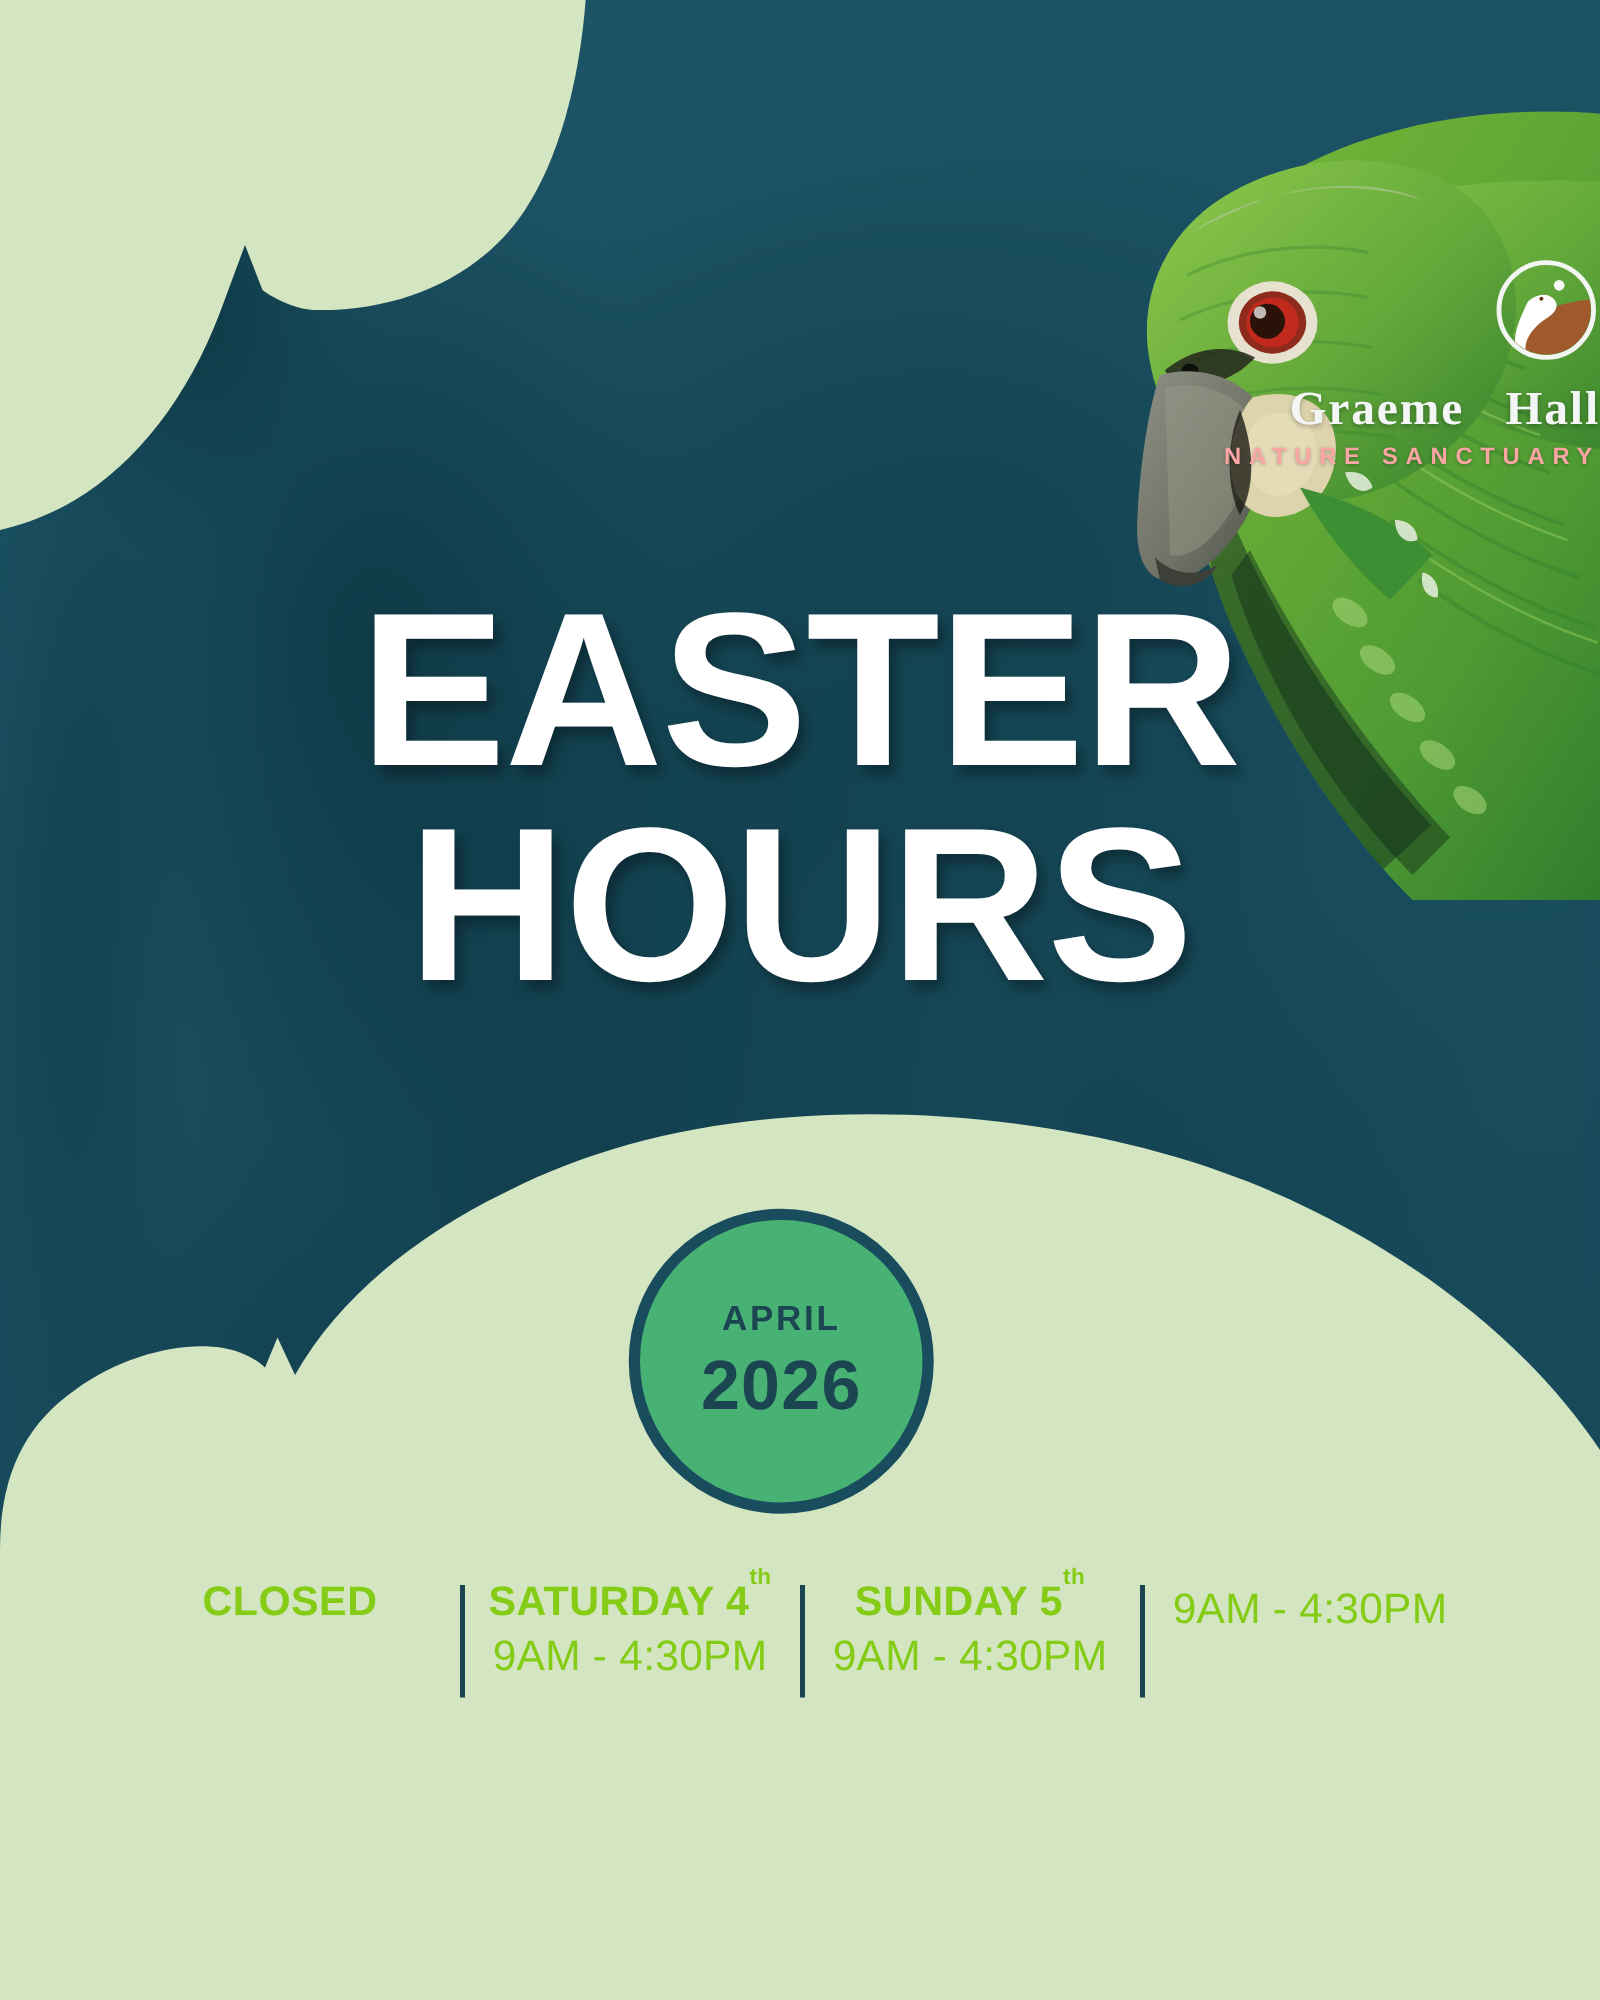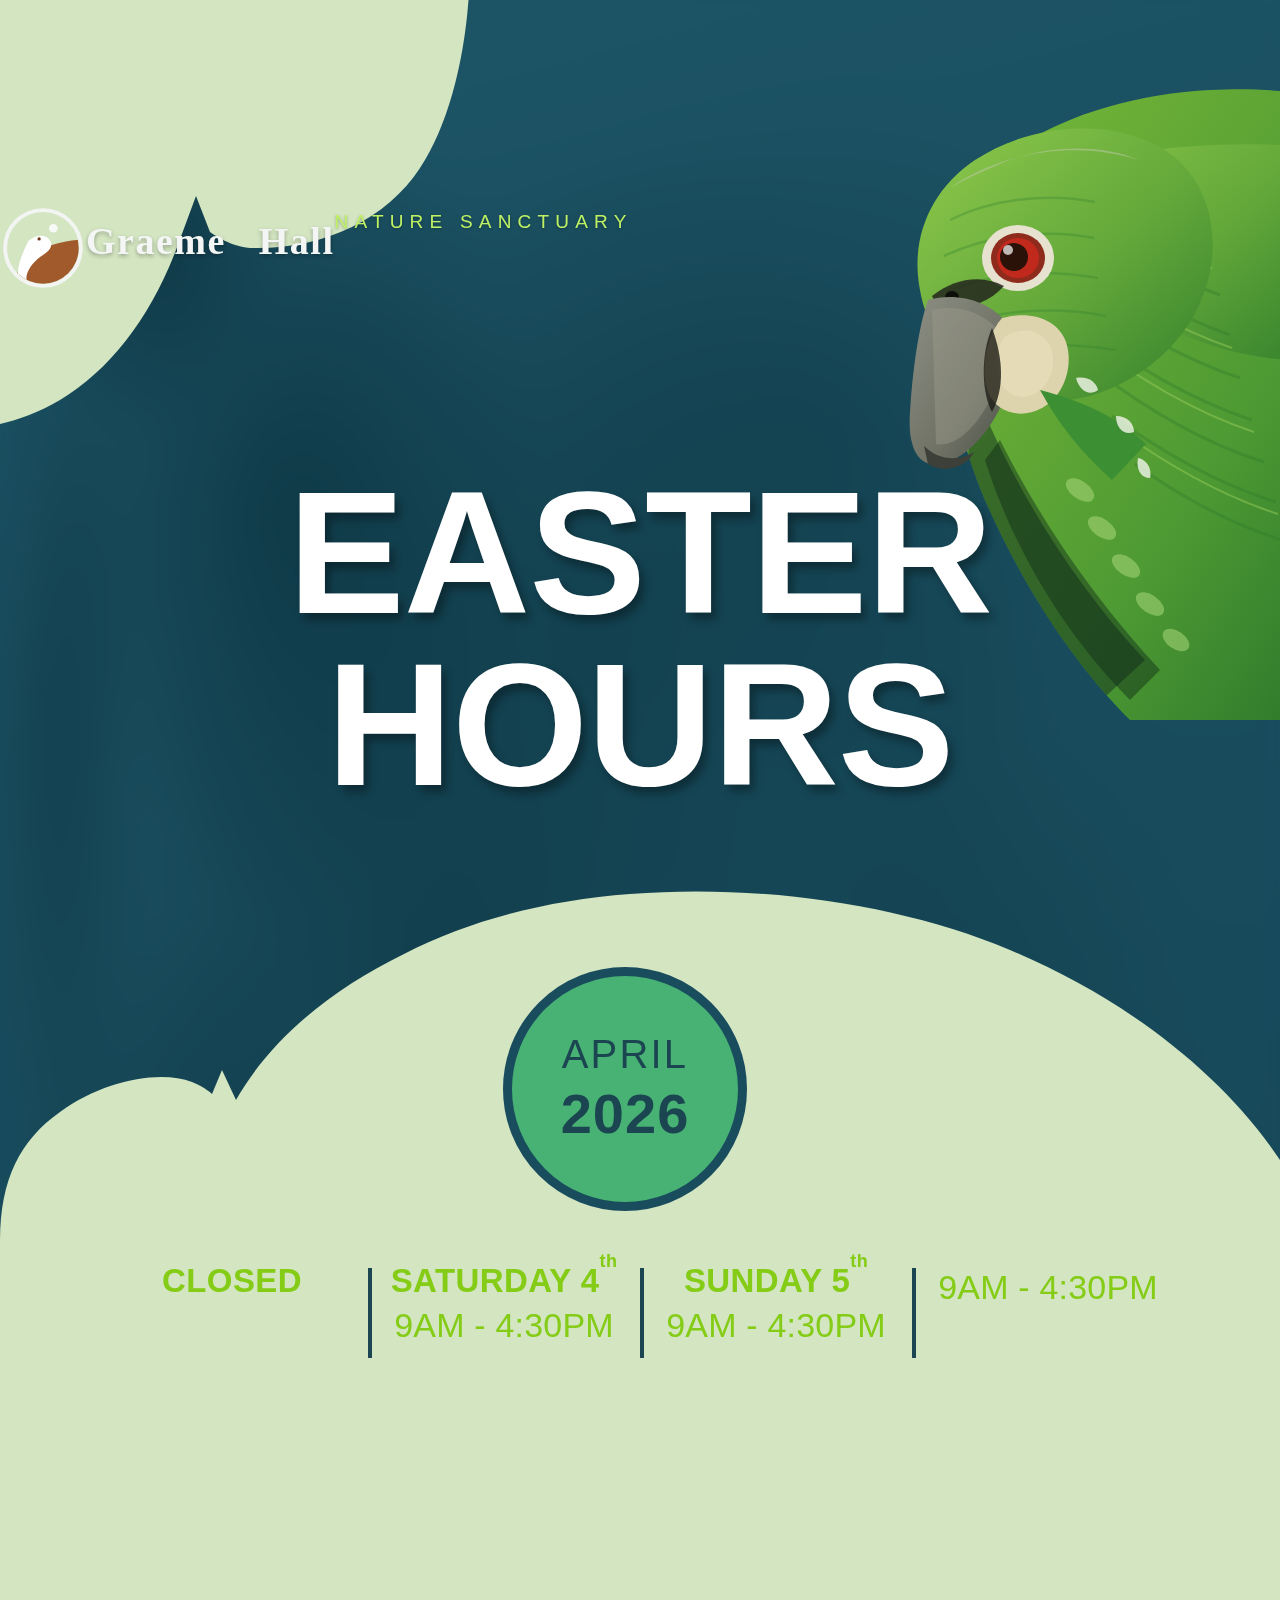--- a/index.html
+++ b/index.html
@@ -39,38 +39,38 @@
   .parrot{
     position:absolute;
     left:880px; top:60px;
     width:420px; height:660px;
   }
 
   
   .logo-block{
     position:absolute;
     left:0; right:0; top:205px;
-    display:flex; flex-direction:row; align-items:flex-start;
+    display:flex; flex-direction:column; align-items:flex-end;padding-left:28px;
   }
   .logo-mark{width:86px;height:86px;display:block;}
   .logo-name{
     margin-top:14px;
     color:#f3f6f4;
     font-size:38px;
     font-weight:700;
     letter-spacing:1.5px;
     font-family:"Liberation Serif", serif;
     text-shadow:0 2px 4px rgba(0,0,0,.30);
     white-space:nowrap;
   }
   .logo-sub{
     margin-top:6px;
-    color:#bef264;
+    color:#fca5a5;
     font-size:19px;
-    font-weight:400;
+    font-weight:700;
     letter-spacing:6.2px;
     text-shadow:0 1px 3px rgba(0,0,0,.30);
     white-space:nowrap;
   }
 
   
   .headline{
     position:absolute;
     left:0; right:0; top:470px;
     text-align:center;
@@ -90,21 +90,21 @@
     width:244px; height:244px;
     border-radius:50%;
     background:#47b273;
     border:9px solid #194d5e;
     box-sizing:border-box;
     display:flex; flex-direction:column;
     align-items:center; justify-content:center;
     color:#1c4552;
   }
   .badge-month{
-    font-size:40px; font-weight:400; letter-spacing:2.2px;
+    font-size:28px; font-weight:700; letter-spacing:2.2px;
     margin-bottom:4px;
   }
   .badge-year{
     font-size:56px; font-weight:700; letter-spacing:1px;
   }
 
   
   .schedule{
     position:absolute;
     left:96px; top:1262px;

